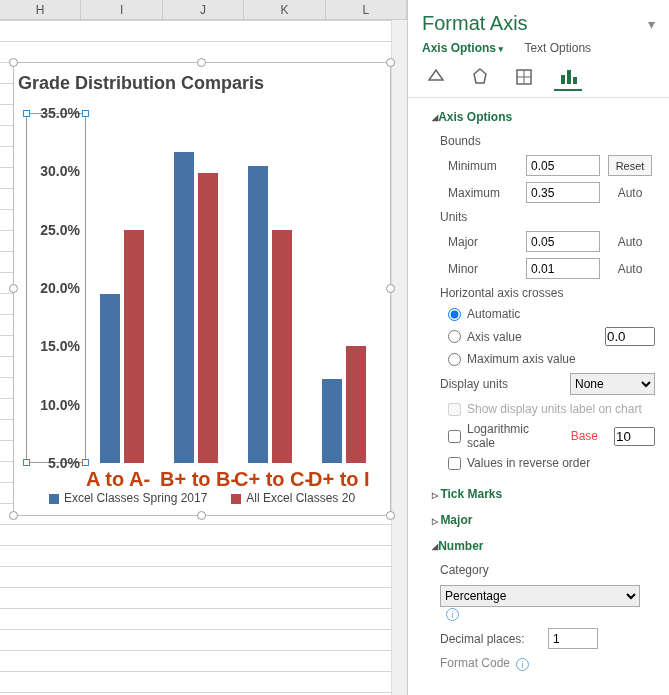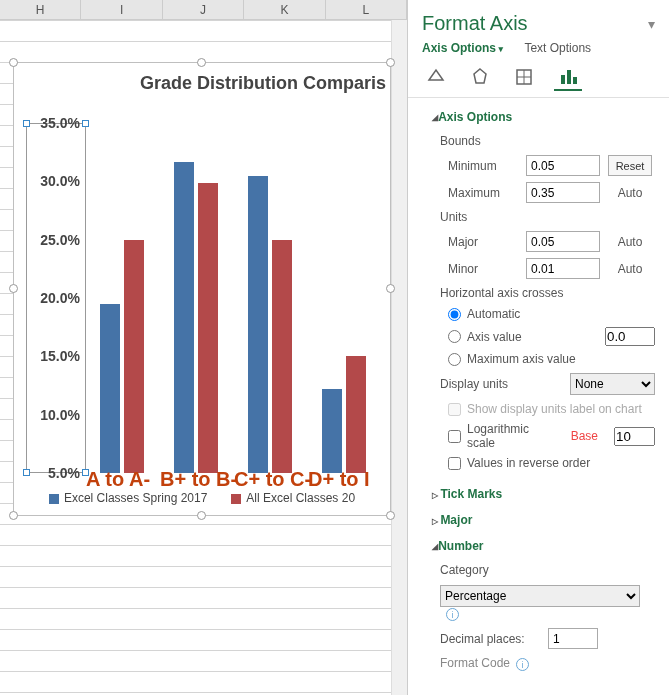--- a/index.html
+++ b/index.html
@@ -16,22 +16,22 @@
 .chart-object { position: absolute; top: 62px; left: 13px; width: 378px; height: 454px; background: #fff; border: 1px solid #bfbfbf; }
 .sel-handle { position: absolute; width: 9px; height: 9px; background: #fff; border: 1px solid #999; border-radius: 50%; }
 .hN { top: -5px; left: 50%; margin-left: -5px; }
 .hS { bottom: -5px; left: 50%; margin-left: -5px; }
 .hW { left: -5px; top: 50%; margin-top: -5px; }
 .hE { right: -5px; top: 50%; margin-top: -5px; }
 .hNW { top: -5px; left: -5px; }
 .hNE { top: -5px; right: -5px; }
 .hSW { bottom: -5px; left: -5px; }
 .hSE { bottom: -5px; right: -5px; }
-.chart-title { text-align: right; font-size: 18px; color: #444; font-weight: 600; padding: 10px 4px 4px; white-space: nowrap; overflow: hidden; }
-.plot { position: absolute; top: 60px; left: 12px; width: 358px; height: 350px; }
+.chart-title { text-align: left; font-size: 18px; color: #444; font-weight: 600; padding: 10px 4px 4px; white-space: nowrap; overflow: hidden; }
+.plot { position: absolute; top: 50px; left: 12px; width: 358px; height: 350px; }
 .y-axis-sel { position: absolute; top: 0; left: 0; width: 60px; height: 100%; border: 1px solid #999; }
 .y-axis-sel .sq { position: absolute; width: 7px; height: 7px; background: #fff; border: 1px solid #3887c8; }
 .sq.tl { top: -4px; left: -4px; }
 .sq.tr { top: -4px; right: -4px; }
 .sq.bl { bottom: -4px; left: -4px; }
 .sq.br { bottom: -4px; right: -4px; }
 .y-tick { position: absolute; left: 0; width: 60px; text-align: right; font-size: 14px; color: #444; font-weight: 700; padding-right: 6px; transform: translateY(-50%); }
 .bars-area { position: absolute; top: 0; left: 60px; right: 0; bottom: 0; }
 .bar-group { position: absolute; bottom: 0; width: 56px; }
 .bar { position: absolute; bottom: 0; width: 20px; }

